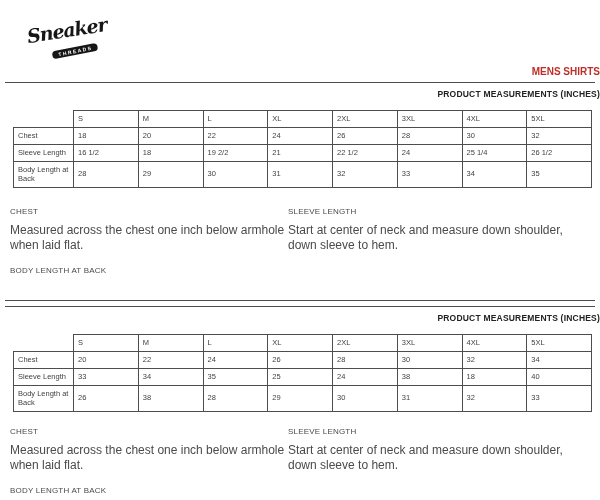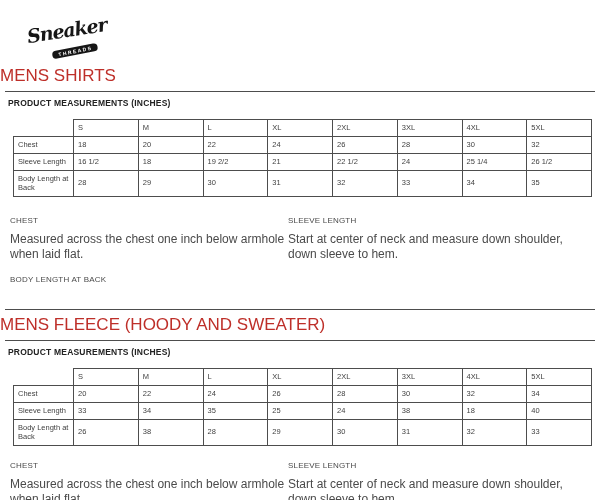--- a/index.html
+++ b/index.html
@@ -27,32 +27,33 @@
     display:inline-block;
     margin:-3px 0 0 10px;
     background:#161616;color:#fff;
     font-size:5px;font-weight:bold;letter-spacing:1.5px;
     padding:1px 5px 1px 6px;
     border-radius:4px/50%;
     transform:rotate(-2deg);
   }
   
   .sec-title{
-    margin:0;text-align:left;
-    font-size:17px;font-weight:normal;
+    margin:0;text-align:right;
+    font-size:10px;font-weight:bold;
     letter-spacing:0px;
   }
   .t1{padding-top:66px;}
   .t2{margin-top:5px;}
   .rule{border:none;border-top:1px solid #4d4d4d;margin:5px 5px 0 5px;}
   .rule-top2{border:none;border-top:1px solid #4d4d4d;margin:19px 5px 0 5px;}
   .subtitle{
     margin:6px 0 0 8px;
     font-size:8.5px;font-weight:bold;color:#222;
     letter-spacing:.2px;
+    text-align:right;
   }
   
   table.size-table{
     border-collapse:collapse;table-layout:fixed;
     margin:11px 0 0 13px;width:579px;
     font-size:7.5px;color:#3f3f3f;
   }
   table.size-table col.lab{width:60px;}
   table.size-table td,table.size-table th{
     border:1px solid #4d4d4d;
@@ -152,21 +153,20 @@
       <p class="desc">Measured across the chest one inch below armhole when laid flat.</p>
       <p class="term">BODY LENGTH AT BACK</p>
     </div>
     <div class="col-r">
       <p class="term">SLEEVE LENGTH</p>
       <p class="desc">Start at center of neck and measure down shoulder, down sleeve to hem.</p>
     </div>
   </div>
 
   <hr class="rule-top2">
-  <h1 class="sec-title t2" style="color:#be2f29">MENS FLEECE (HOODY AND SWEATER)</h1>
   <hr class="rule">
   <div class="subtitle">PRODUCT MEASUREMENTS (INCHES)</div>
 
   <table class="size-table">
     <colgroup>
         <col class="lab">
         <col>
         <col>
         <col>
         <col>

